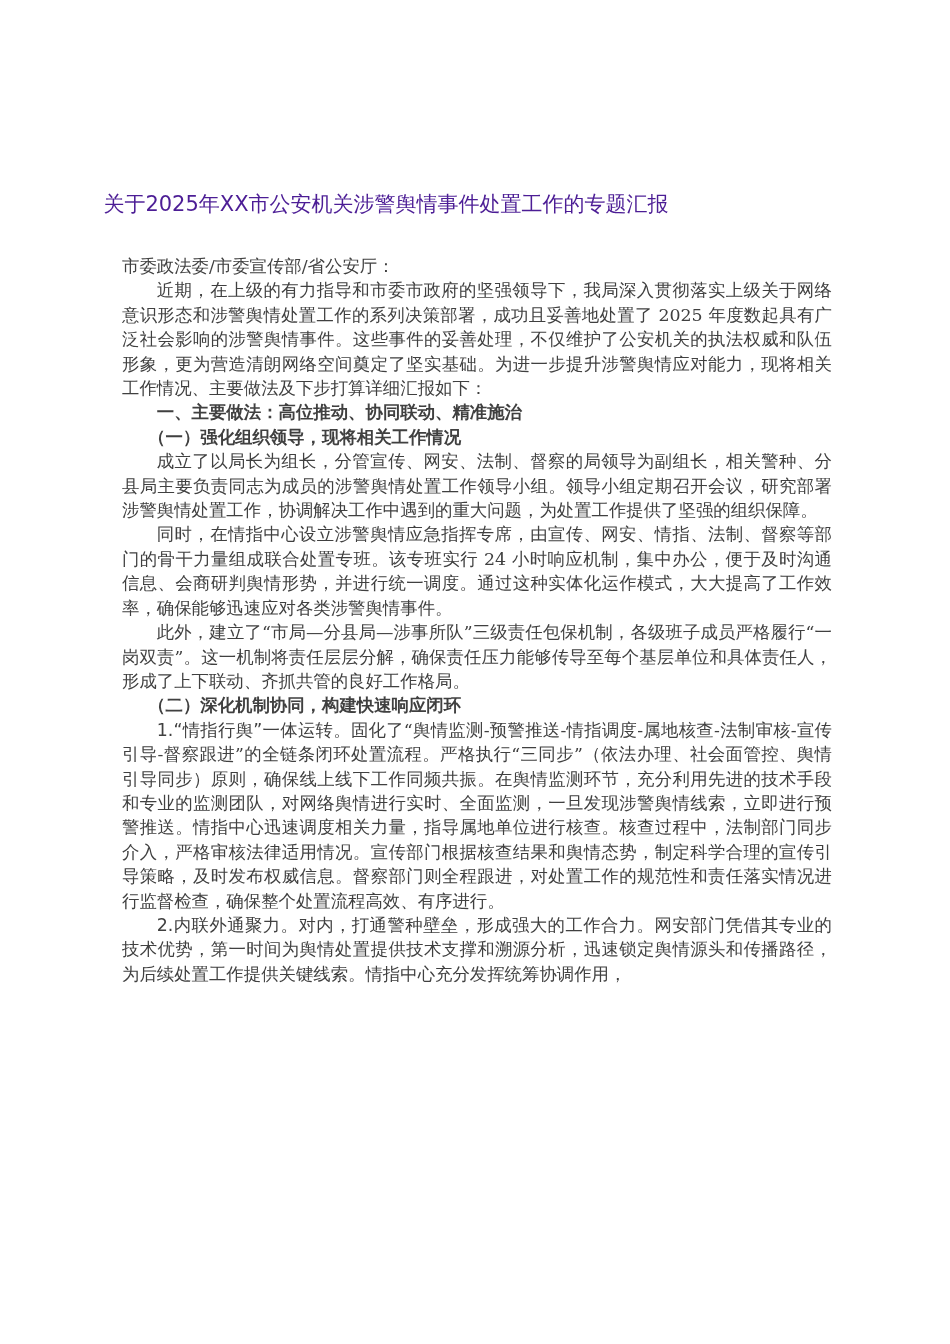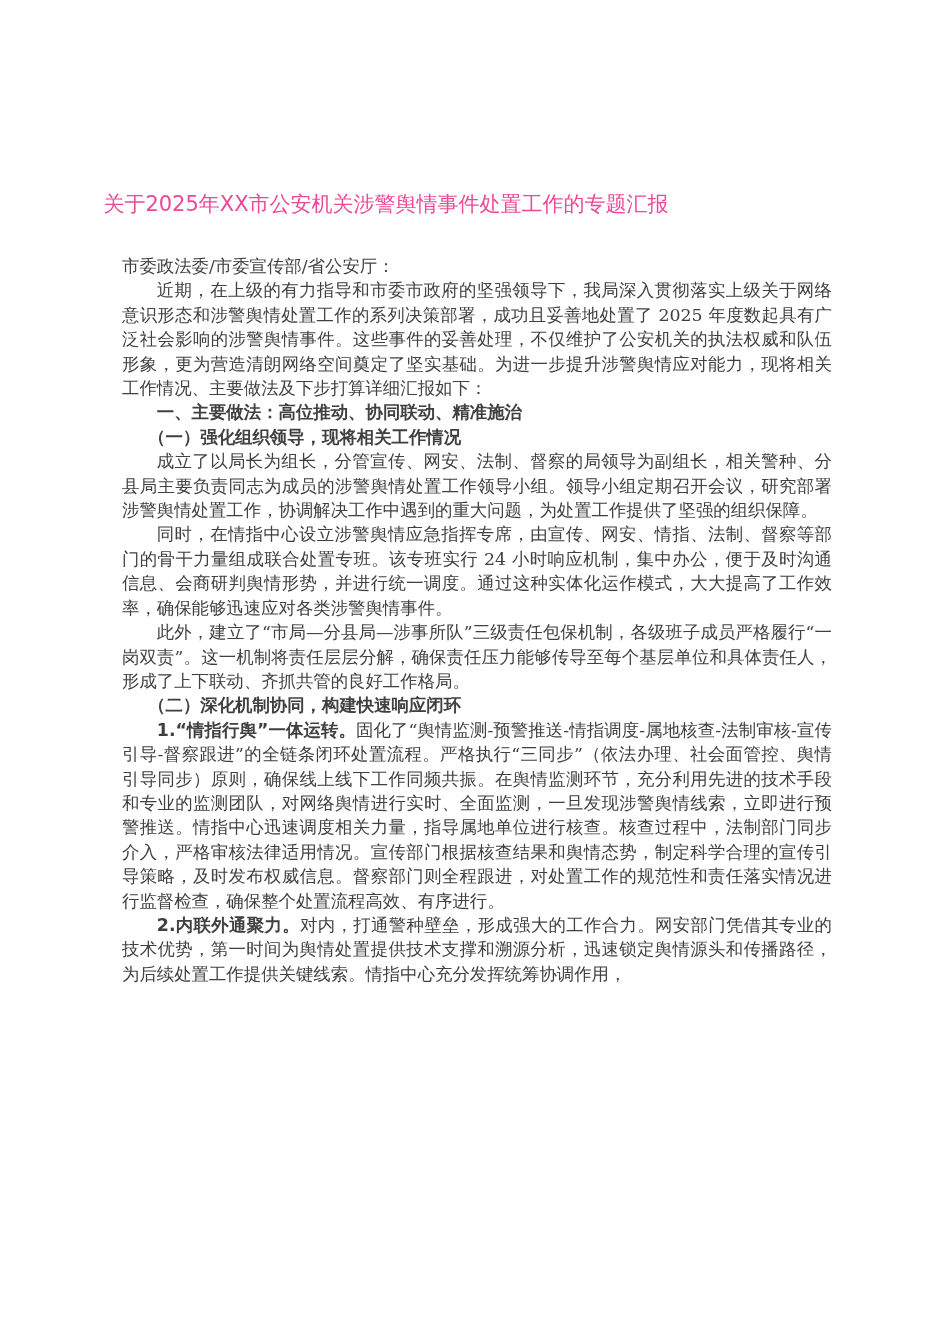--- a/index.html
+++ b/index.html
@@ -1,33 +1,33 @@
 <!DOCTYPE html>
 <html><head>
 <meta charset="utf-8">
 <style>
   html, body { margin: 0; padding: 0; background: #ffffff; }
   body { width: 950px; height: 1344px; overflow: hidden; position: relative; }
   .page { position: absolute; left: 0; top: 0; width: 950px; height: 1344px; background: #fff; }
   .title {
     position: absolute; left: 0; top: 190px; width: 772px; text-align: center;
     font-family: "DejaVu Sans", "Liberation Sans", sans-serif;
-    font-size: 21px; color: #ec4899; letter-spacing: 0px;
+    font-size: 21px; color: #4c1d95; letter-spacing: 0px;
   }
   .body {
     position: absolute; left: 122px; top: 254px; width: 710px;
     font-family: "DejaVu Serif", "Liberation Serif", serif;
     font-size: 17.4px; line-height: 24.4px; color: #404040;
     text-align: justify;
   }
   .body p { margin: 0; }
   .indent { text-indent: 2em; }
   .h1 { font-family: "DejaVu Sans", "Liberation Sans", sans-serif; font-weight: bold; text-indent: 2em; }
   .h2 { font-family: "DejaVu Sans", "Liberation Sans", sans-serif; font-weight: bold; text-indent: 1.5em; }
-  .lead { font-family: "DejaVu Sans", "Liberation Sans", sans-serif; font-weight: bold; }
+  .lead { font-family: "DejaVu Sans", "Liberation Sans", sans-serif; font-weight: normal; }
 </style>
 </head>
 <body>
 
 <div class="page">
   <div class="title">关于2025年XX市公安机关涉警舆情事件处置工作的专题汇报</div>
 
   <div class="body">
     <p>市委政法委/市委宣传部/省公安厅：</p>
     <p class="indent">近期，在上级的有力指导和市委市政府的坚强领导下，我局深入贯彻落实上级关于网络意识形态和涉警舆情处置工作的系列决策部署，成功且妥善地处置了 2025 年度数起具有广泛社会影响的涉警舆情事件。这些事件的妥善处理，不仅维护了公安机关的执法权威和队伍形象，更为营造清朗网络空间奠定了坚实基础。为进一步提升涉警舆情应对能力，现将相关工作情况、主要做法及下步打算详细汇报如下：</p>

